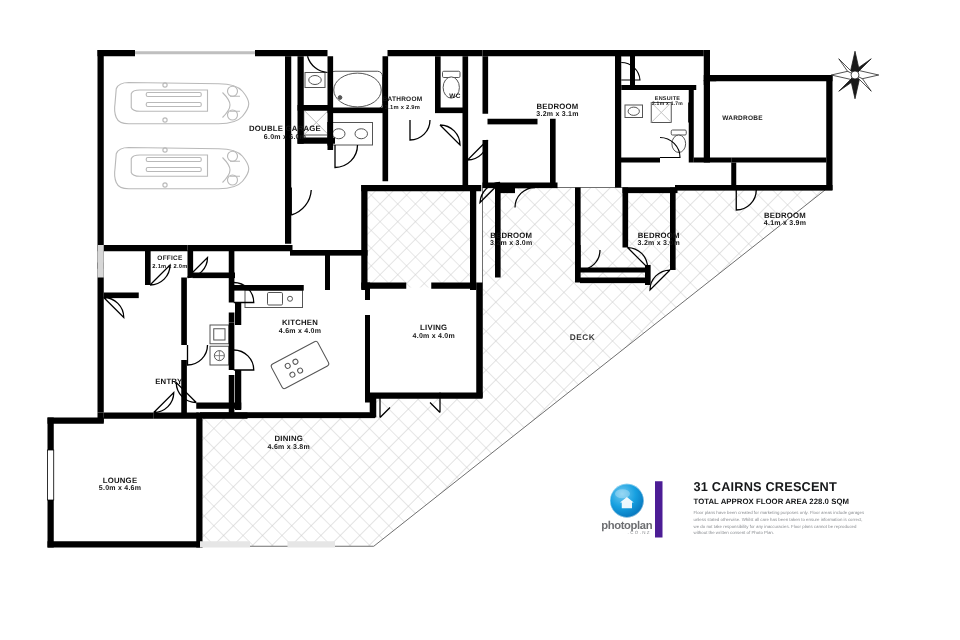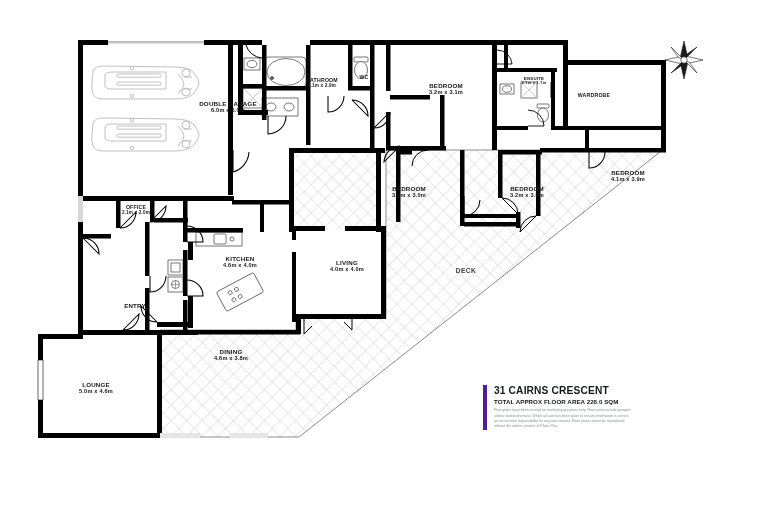--- a/index.html
+++ b/index.html
@@ -88,22 +88,22 @@
   }
   .logo-sub {
     font-size: 3.6px;
     color: #8b8d90;
     letter-spacing: 1.1px;
     align-self: flex-end;
     margin-right: 1px;
     line-height: 1;
   }
   #title-text {
-    border-left: 4px solid #4c1d95;
-    padding-left: 7px;
+    border-left: 6px solid #4c1d95;
+    padding-left: 25px;
     margin-left: 2px;
     flex: 1;
   }
   #title-address {
     font-size: 10.2px;
     font-weight: bold;
     color: #16181a;
     letter-spacing: 0.15px;
     line-height: 1.1;
   }
@@ -499,20 +499,32 @@
   </div>
 
   <div class="room-label" style="left:96px; top:381px;">
     <span class="rl-name">LOUNGE</span>
     <span class="rl-dim">5.0m x 4.6m</span>
   </div>
 
   <div class="deck-label" style="left:466px; top:267px;">DECK</div>
 
   <div id="title-block">
+    <div id="logo-wrap">
+      <div class="logo-mark">
+        <svg viewBox="0 0 27 27" width="27" height="27" style="position:absolute;left:0;top:0;">
+          <g fill="#ffffff" opacity="0.92">
+            <path d="M13.5,10.5 L19,15 L17.6,15 L17.6,19.5 L9.4,19.5 L9.4,15 L8,15 Z"></path>
+          </g>
+          <ellipse cx="10" cy="8" rx="6" ry="3.6" fill="#ffffff" opacity="0.28"></ellipse>
+        </svg>
+      </div>
+      <div class="logo-text">photoplan</div>
+      <div class="logo-sub">.CO.NZ</div>
+    </div>
     <div id="title-text">
       <div id="title-address">31 CAIRNS CRESCENT</div>
       <div id="title-area">TOTAL APPROX FLOOR AREA 228.0 SQM</div>
       <div id="title-disclaimer">Floor plans have been created for marketing purposes only. Floor areas include garages unless stated otherwise. Whilst all care has been taken to ensure information is correct, we do not take responsibility for any inaccuracies. Floor plans cannot be reproduced without the written consent of Photo Plan.</div>
     </div>
   </div>
 
 </div>
 
 </body></html>

